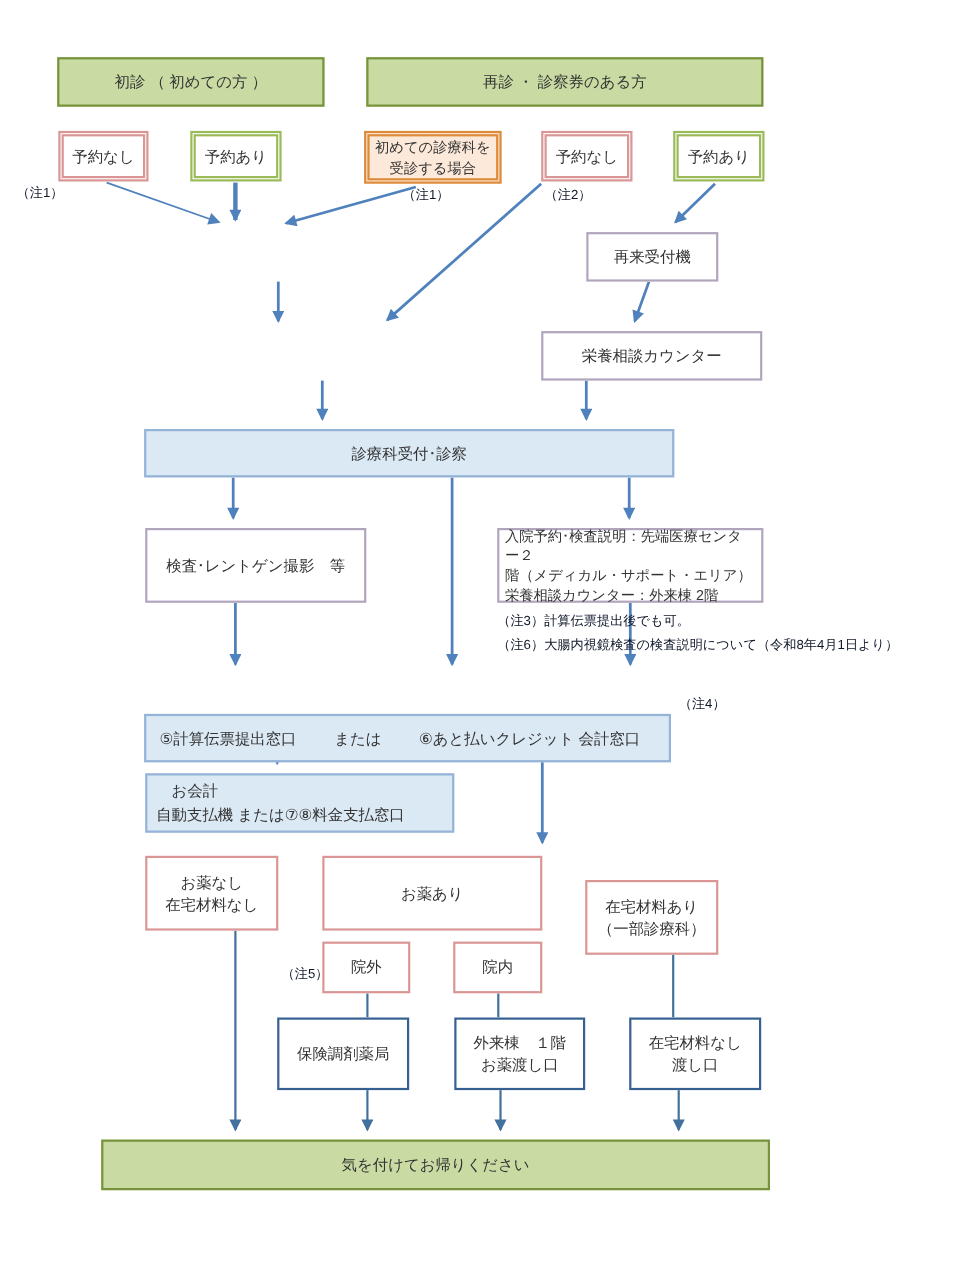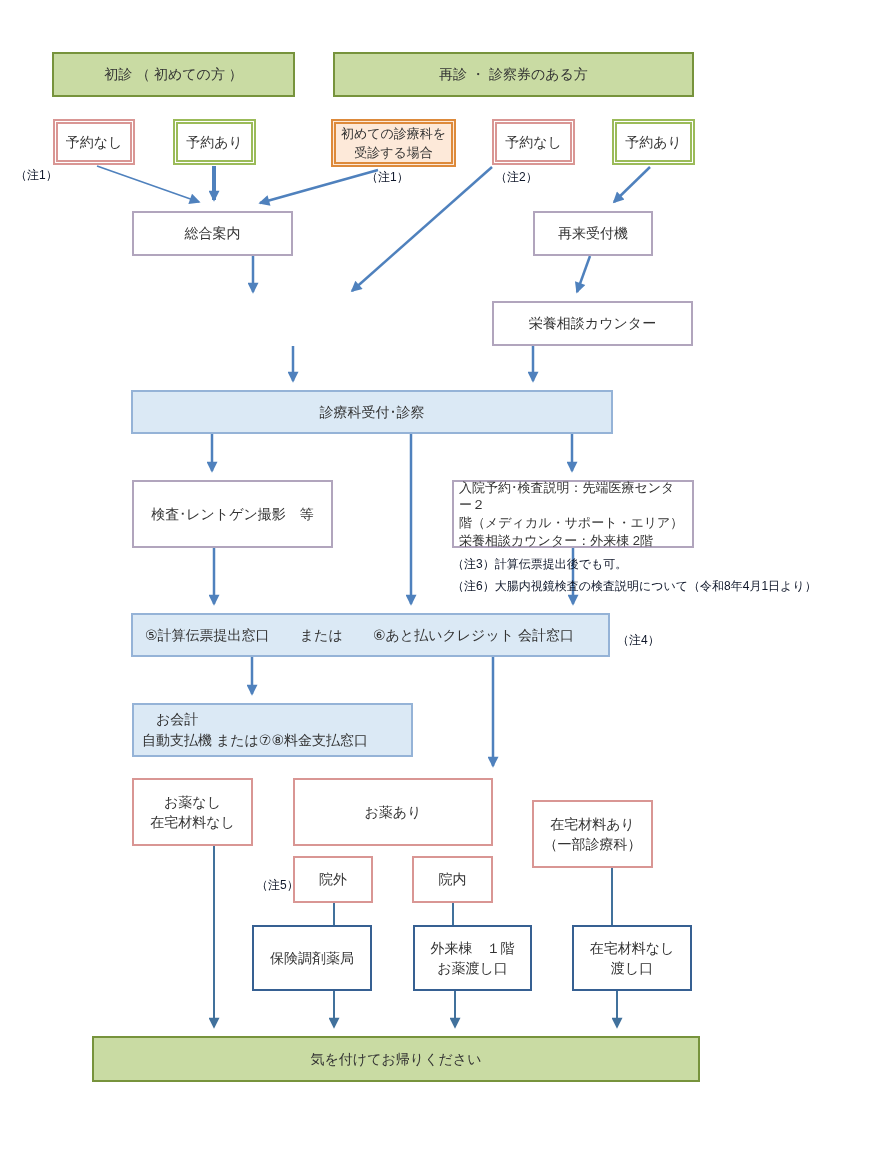--- a/index.html
+++ b/index.html
@@ -18,21 +18,21 @@
   .green-end{background:#c9dba3;border:2px solid #77933c;}
   .dbl-pink{border:5px double #d99694;}
   .dbl-olive{border:5px double #9bbb59;}
   .dbl-orange{border:5px double #dd8a3b;background:#fde9d9;font-size:13px;line-height:1.5;}
   .purple{border:2px solid #b1a5bd;}
   .blue{background:#dbe9f5;border:2px solid #95b3d7;}
   .pink{border:2px solid #d99694;}
   .dark{border:2px solid #366092;}
   .left-align{justify-content:flex-start;text-align:left;}
   .note{position:absolute;z-index:2;font-size:12px;white-space:nowrap;color:#0f172a;}
-  .row{flex-direction:row;justify-content:space-between;padding:0 34px 0 12px;}
+  .row{flex-direction:row;justify-content:space-between;padding:0 26px 0 12px;margin-top:36px;}
 </style>
 </head>
 <body>
 
 <div id="canvas">
 
   <svg id="wires" width="887" height="1162" viewBox="0 0 887 1162">
     <defs>
       <marker id="ah" viewBox="0 0 10 10" refX="8.5" refY="5" markerWidth="13" markerHeight="11" markerUnits="userSpaceOnUse" orient="auto">
         <path d="M0,0 L10,5 L0,10 z" fill="#4f81bd"></path>
@@ -77,21 +77,20 @@
   <div class="box dbl-olive" style="left:173px;top:119px;width:83px;height:46px">予約あり</div>
   <div class="box dbl-orange" style="left:331px;top:119px;width:125px;height:48px">初めての診療科を
 受診する場合</div>
   <div class="box dbl-pink" style="left:492px;top:119px;width:83px;height:46px">予約なし</div>
   <div class="box dbl-olive" style="left:612px;top:119px;width:83px;height:46px">予約あり</div>
 
   <div class="note" style="left:15px;top:167px">（注1）</div>
   <div class="note" style="left:366px;top:169px">（注1）</div>
   <div class="note" style="left:495px;top:169px">（注2）</div>
 
-  <div class="box purple" style="left:132px;top:211px;width:161px;height:45px">総合案内</div>
   <div class="box purple" style="left:533px;top:211px;width:120px;height:45px">再来受付機</div>
 
   <div class="box purple" style="left:492px;top:301px;width:201px;height:45px">栄養相談カウンター</div>
 
   <div class="box blue" style="left:131px;top:390px;width:482px;height:44px">診療科受付･診察</div>
 
   <div class="box purple" style="left:132px;top:480px;width:201px;height:68px">検査･レントゲン撮影　等</div>
   <div class="box purple left-align" style="left:452px;top:480px;width:242px;height:68px;font-size:13px;line-height:1.35;padding:0 5px">入院予約･検査説明：先端医療センター２
 階（メディカル・サポート・エリア）
 栄養相談カウンター：外来棟 2階</div>

